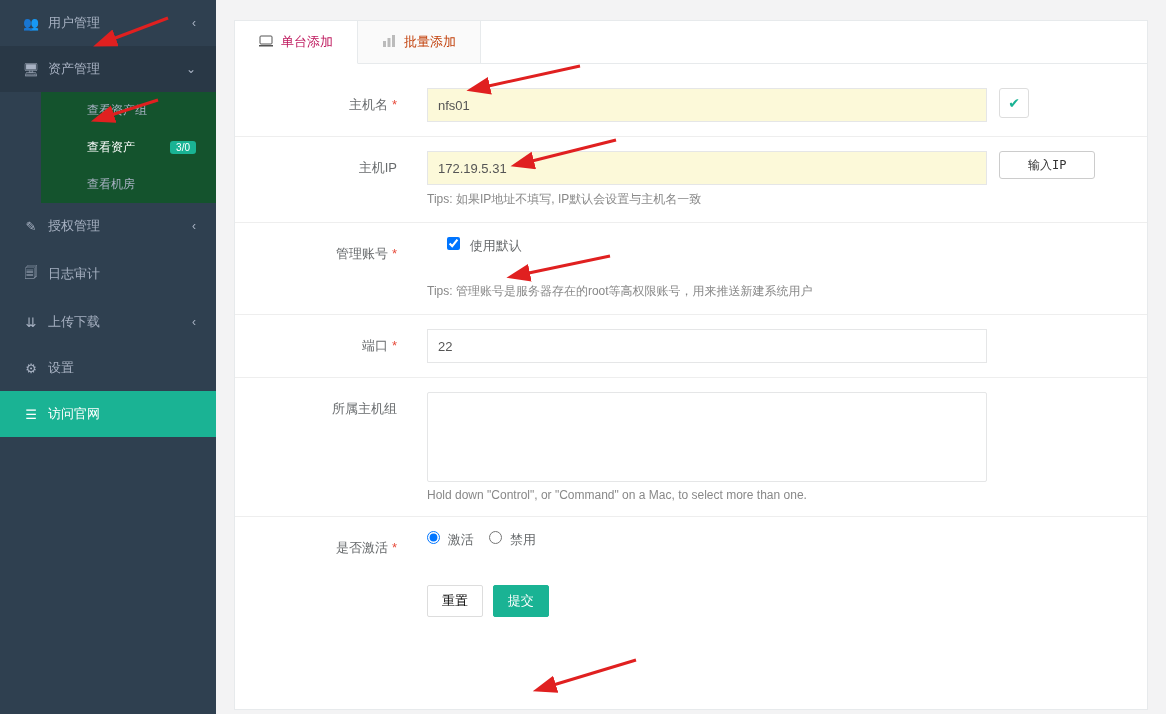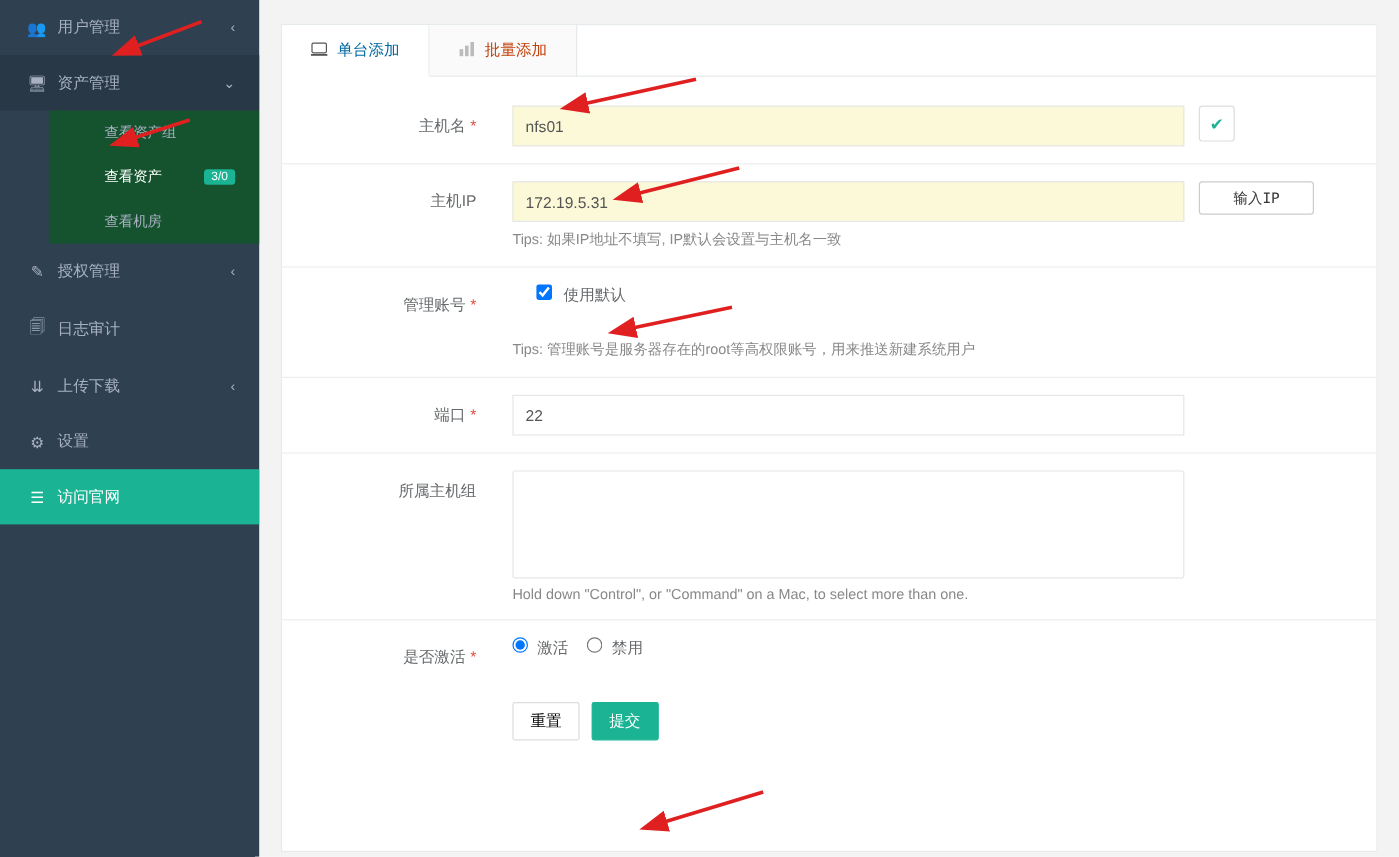--- a/index.html
+++ b/index.html
@@ -85,21 +85,21 @@
     color:#c2410c;
     cursor:pointer;
     border-right:1px solid #e7eaec;
     border-bottom:1px solid #e7eaec;
     display:flex;
     align-items:center;
     gap:8px;
     background:#fafafa;
   }
   .tab.active {
-    color:#0369a1;
+    color:#be185d;
     border-bottom:1px solid #fff;
     background:#fff;
     text-align:right;
   }
   .tab-rest {
     flex:1;
     border-bottom:1px solid #e7eaec;
   }
 
   .form-row {

